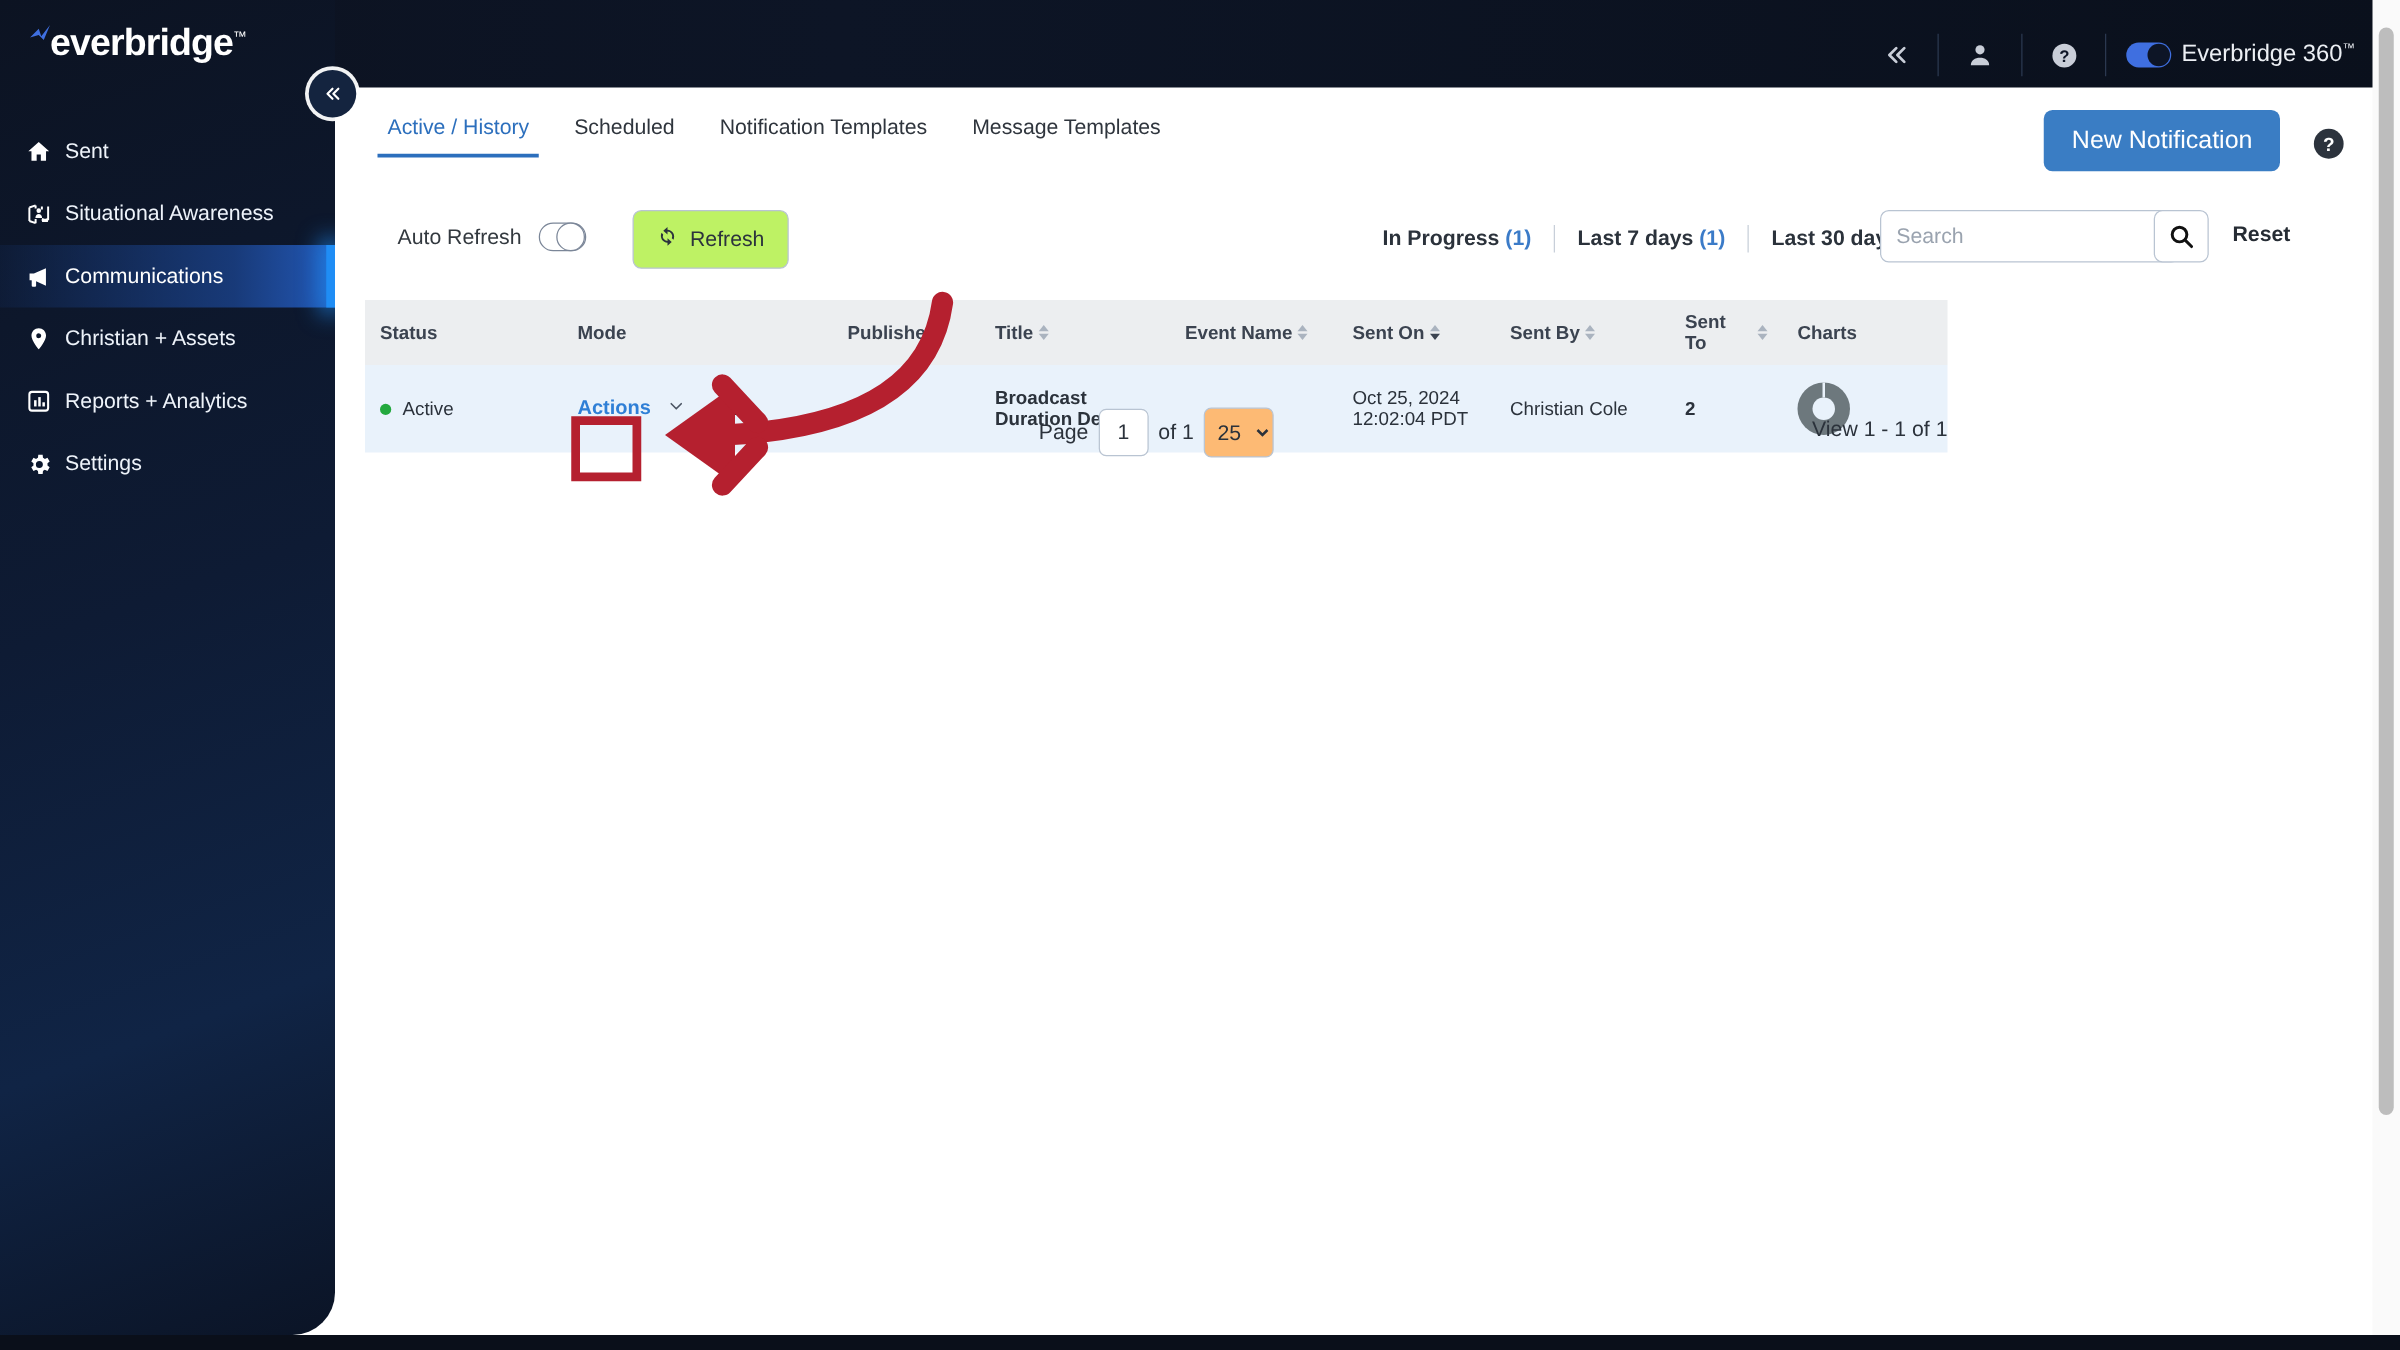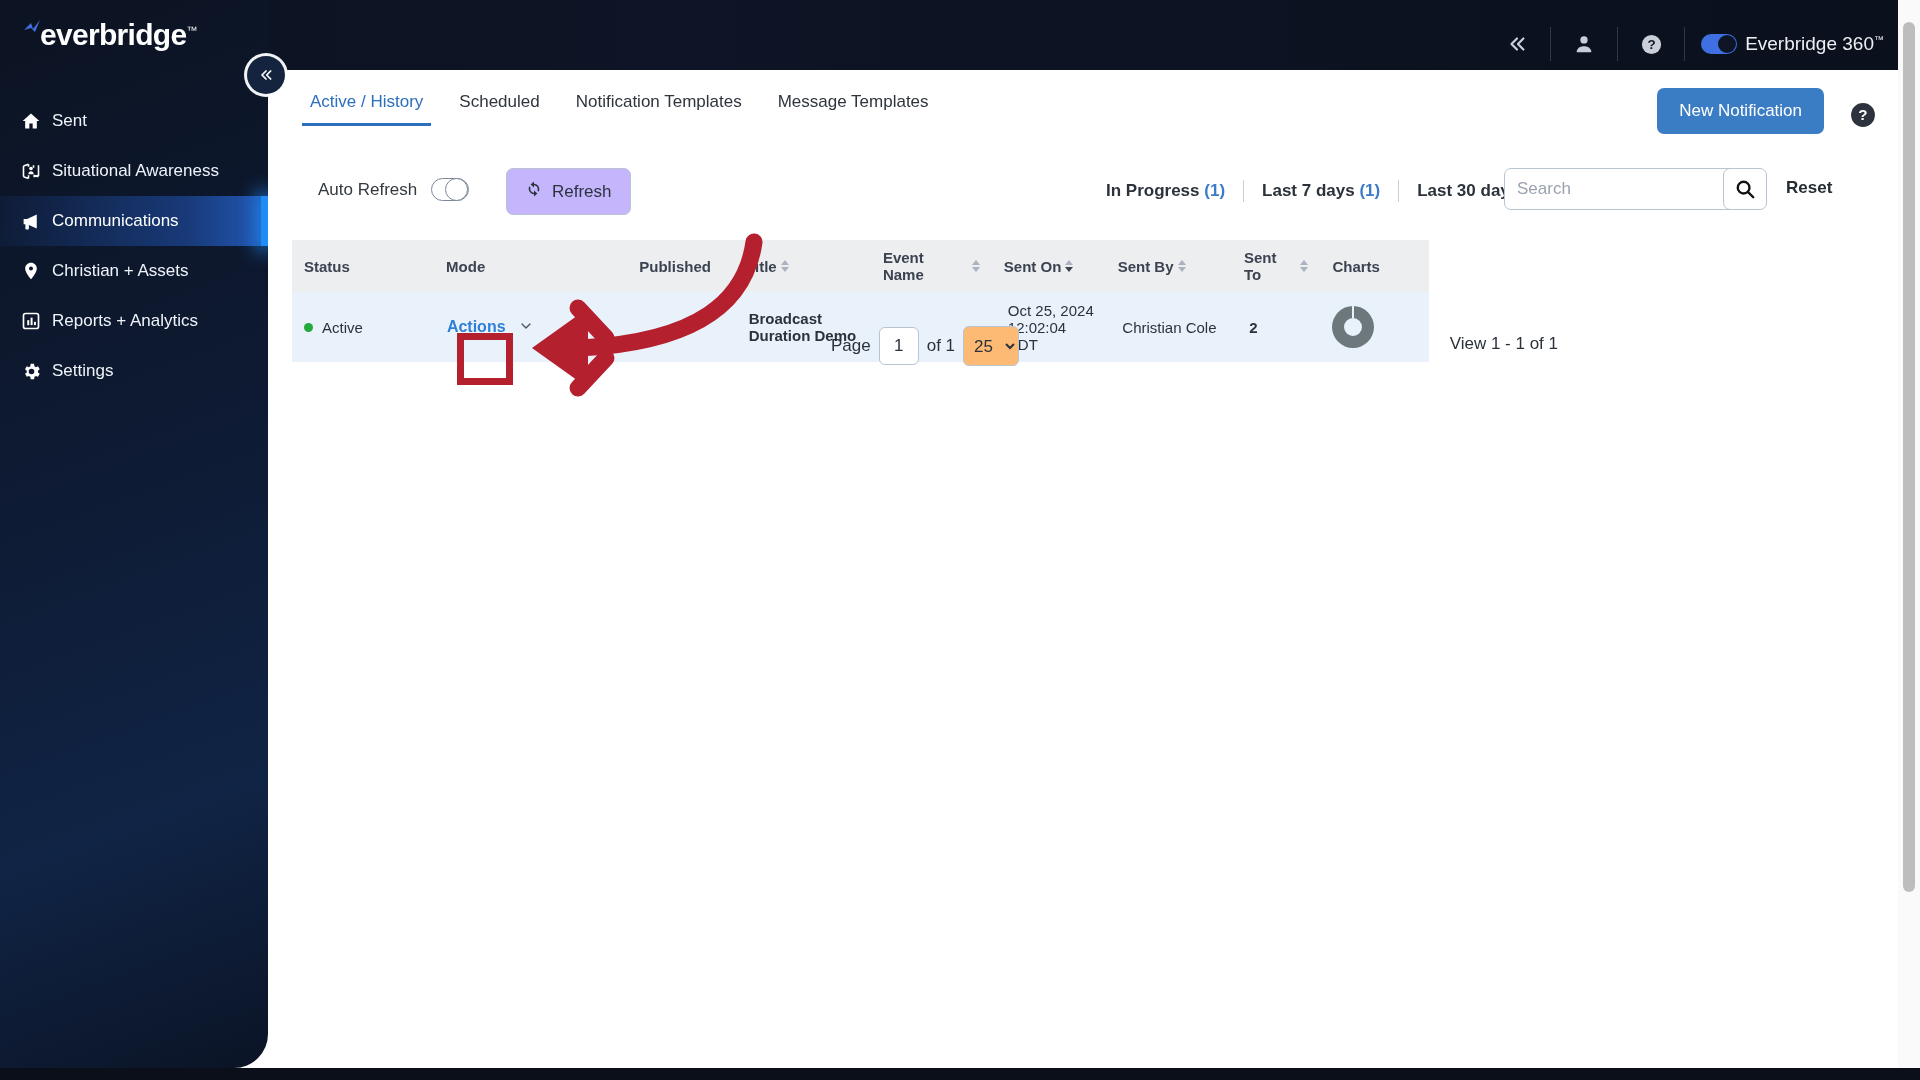--- a/index.html
+++ b/index.html
@@ -100,21 +100,21 @@
     position:relative; white-space:nowrap;
   }
   .tab.active { color:#2c6fbd; }
   .tab.active:after {
     content:""; position:absolute; left:10px; right:10px; bottom:0; height:3px; background:#2c6fbd;
   }
 
   .new-notif {
     position:absolute; right:96px; top:18px;
     background:#3a7dc4; color:#ffffff; border:none; border-radius:7px;
-    font-size:17px; padding:13px 22px; cursor:pointer;
+    font-size:20px; padding:13px 22px; cursor:pointer;
     font-family:"Liberation Sans", sans-serif;
   }
   .help-dark {
     position:absolute; right:44px; top:32px; width:26px; height:26px;
     cursor:pointer; color:#2c333d;
   }
 
   
   .toolbar { position:absolute; left:0; right:0; top:92px; height:62px; }
   .auto-refresh {
@@ -125,21 +125,21 @@
     width:38px; height:23px; border-radius:12px; border:1.6px solid #7b8698;
     background:#ffffff; position:relative; cursor:pointer;
   }
   .toggle-off .knob {
     position:absolute; right:0px; top:-1px; width:23px; height:23px;
     border-radius:12px; border:1.6px solid #7b8698; background:#ffffff;
   }
   .refresh-btn {
     position:absolute; left:238px; top:6px;
     display:flex; align-items:center; gap:9px;
-    border:1px solid #b9c4d2; border-radius:7px; background:#c4b5fd;
+    border:1px solid #b9c4d2; border-radius:7px; background:#bef264;
     padding:11px 18px; font-size:17px; color:#2c333d; cursor:pointer;
     font-family:"Liberation Sans", sans-serif;
   }
 
   .filters {
     position:absolute; left:820px; top:18px;
     display:flex; align-items:center; font-size:17px; color:#2b323b;
   }
   .filters .f { padding:0 18px; cursor:pointer; white-space:nowrap; font-weight:bold; }
   .filters .f .cnt { color:#3b7bc8; font-weight:bold; }
@@ -157,21 +157,21 @@
     border:1px solid #b9c4d2; border-radius:7px; background:#fff;
     display:flex; align-items:center; justify-content:center; cursor:pointer;
     color:#111; 
   }
   .reset-link {
     position:absolute; left:1518px; top:16px; font-size:17px; color:#262c34;
     cursor:pointer; font-weight:bold;
   }
 
   
-  .table { position:absolute; left:24px; top:170px; width:1137px; }
+  .table { position:absolute; left:24px; top:170px; width:1266px; }
   .thead {
     display:flex; align-items:center; height:52px; background:#eceef0;
     font-size:15px; font-weight:bold; color:#3b4350;
   }
   .trow {
     display:flex; align-items:center; min-height:70px; background:#e9f2fb;
     font-size:15px; color:#2b323b;
   }
   .col { padding:0 12px; display:flex; align-items:center; }
   .c-status { width:158px; }

